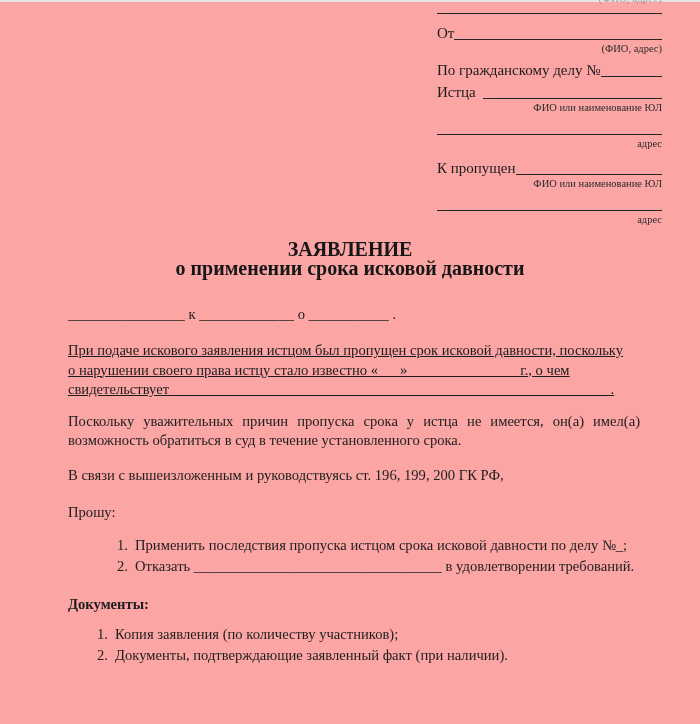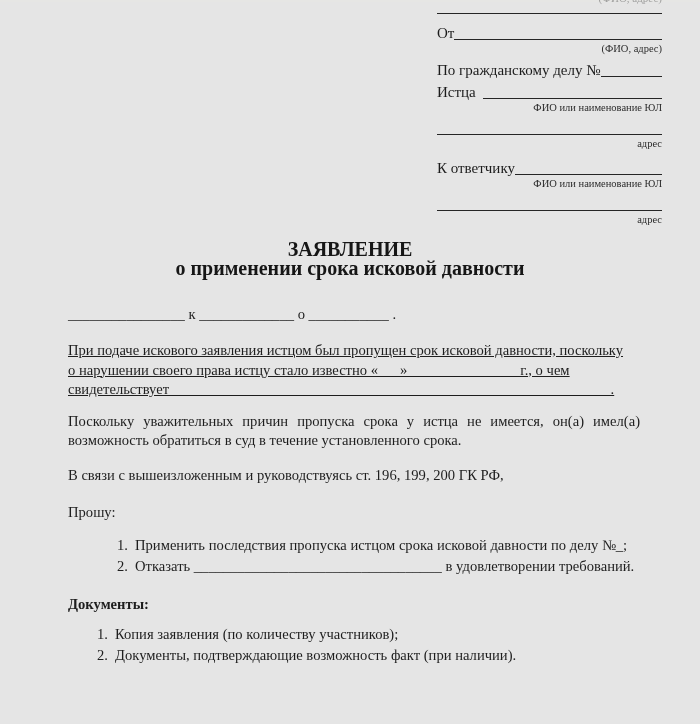--- a/index.html
+++ b/index.html
@@ -1,20 +1,20 @@
 <!DOCTYPE html>
 <html><head>
 <meta charset="utf-8">
 <style>
   html,body { margin:0; padding:0; background:#ffffff; }
   .page {
     position: relative;
     width: 700px;
     height: 724px;
-    background: #e5e5e5;
+    background: #fca5a5;
     font-family: "Liberation Serif", "DejaVu Serif", serif;
     color: #1e1e1e;
     overflow: hidden;
   }
   .scan-top-strip {
     position: absolute; top:0; left:0; right:0;
     height: 2px; background: #e6e6e4;
   }
   
   .cutoff {
@@ -106,21 +106,21 @@
     </div>
     <div class="h-cap">ФИО или наименование ЮЛ</div>
 
     <div class="h-row r-blank">
       <span class="h-label"></span>
       <span class="h-line"></span>
     </div>
     <div class="h-cap">адрес</div>
 
     <div class="h-row r5">
-      <span class="h-label">К ответчику</span>
+      <span class="h-label">К пропущен</span>
       <span class="h-line"></span>
     </div>
     <div class="h-cap">ФИО или наименование ЮЛ</div>
 
     <div class="h-row r-blank">
       <span class="h-label"></span>
       <span class="h-line"></span>
     </div>
     <div class="h-cap">адрес</div>
   </div>
@@ -160,18 +160,18 @@
       </div>
     </div>
 
     <div class="attach-label">Документы:</div>
 
     <div class="num-list attachments">
       <div class="li">
         <span class="num">1.</span><span>Копия заявления (по количеству участников);</span>
       </div>
       <div class="li">
-        <span class="num">2.</span><span>Документы, подтверждающие возможность факт (при наличии).</span>
+        <span class="num">2.</span><span>Документы, подтверждающие заявленный факт (при наличии).</span>
       </div>
     </div>
 
   </div>
 </div>
 
 </body></html>

